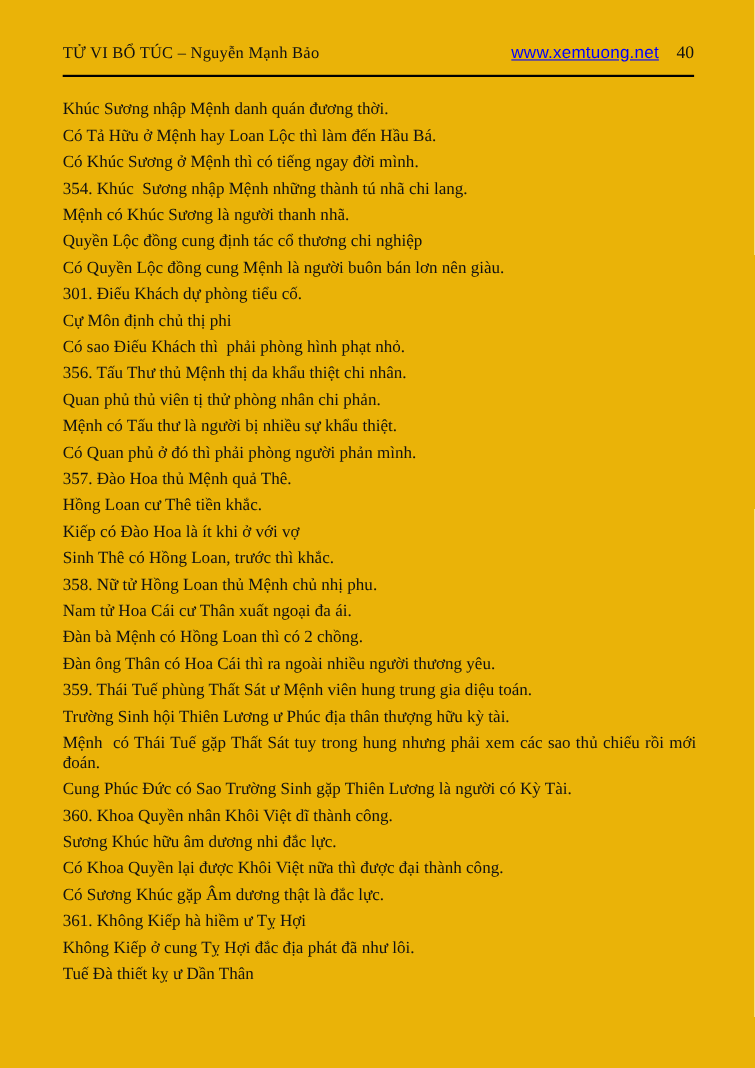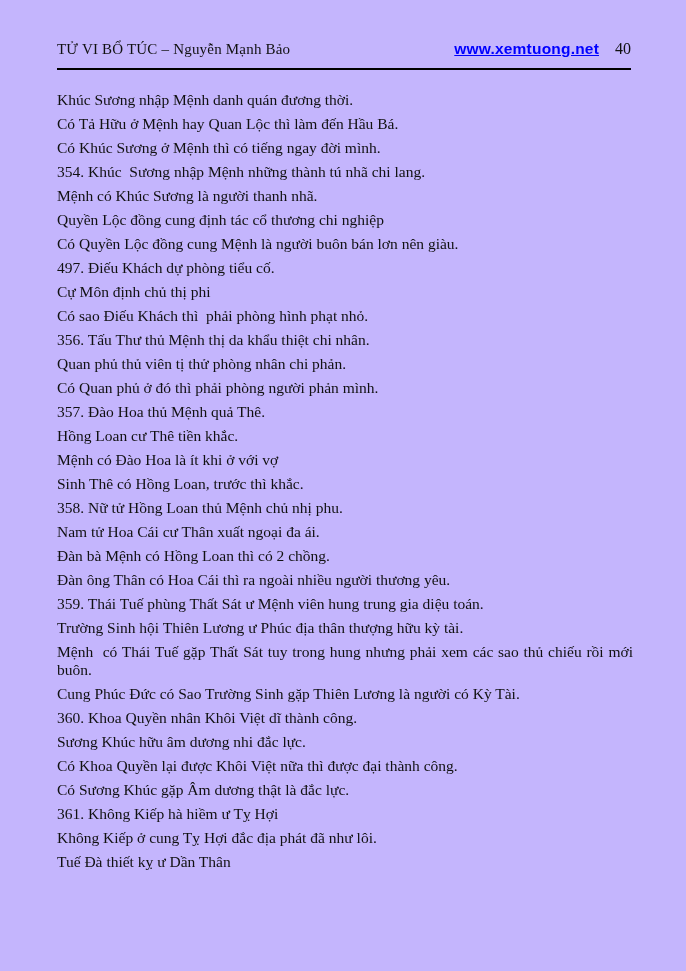--- a/index.html
+++ b/index.html
@@ -4,21 +4,21 @@
 <style>
   html, body {
     margin: 0;
     padding: 0;
     background: #ffffff;
   }
   .page {
     position: relative;
     width: 686px;
     height: 971px;
-    background: #c4b5fd;
+    background: #eab308;
     font-family: "Liberation Serif", serif;
     color: #111111;
     overflow: hidden;
   }
   .header {
     position: absolute;
     left: 57px;
     right: 55px;
     top: 40px;
     display: flex;
@@ -30,21 +30,21 @@
     letter-spacing: 0.2px;
     white-space: nowrap;
   }
   .header-right {
     display: flex;
     align-items: baseline;
     gap: 16px;
   }
   .website-link {
     font-family: "Liberation Sans", sans-serif;
-    font-weight: bold;
+    font-weight: normal;
     font-size: 15.5px;
     text-decoration: underline;
     letter-spacing: 0.2px;
     cursor: pointer;
   }
   .page-number {
     font-size: 16px;
     color: #111111;
   }
   .header-divider {
@@ -79,43 +79,44 @@
     <span class="header-right">
       <a class="website-link" style="color: rgb(0, 0, 255);">www.xemtuong.net</a>
       <span class="page-number">40</span>
     </span>
   </div>
 
   <div class="header-divider"></div>
 
   <div class="body-text">
       <p>Khúc Sương nhập Mệnh danh quán đương thời.</p>
-      <p>Có Tả Hữu ở Mệnh hay Quan Lộc thì làm đến Hầu Bá.</p>
+      <p>Có Tả Hữu ở Mệnh hay Loan Lộc thì làm đến Hầu Bá.</p>
       <p>Có Khúc Sương ở Mệnh thì có tiếng ngay đời mình.</p>
       <p>354. Khúc  Sương nhập Mệnh những thành tú nhã chi lang.</p>
       <p>Mệnh có Khúc Sương là người thanh nhã.</p>
       <p>Quyền Lộc đồng cung định tác cổ thương chi nghiệp</p>
       <p>Có Quyền Lộc đồng cung Mệnh là người buôn bán lơn nên giàu.</p>
-      <p>497. Điếu Khách dự phòng tiểu cố.</p>
+      <p>301. Điếu Khách dự phòng tiểu cố.</p>
       <p>Cự Môn định chủ thị phi</p>
       <p>Có sao Điếu Khách thì  phải phòng hình phạt nhỏ.</p>
       <p>356. Tấu Thư thủ Mệnh thị da khẩu thiệt chi nhân.</p>
       <p>Quan phủ thủ viên tị thử phòng nhân chi phản.</p>
+      <p>Mệnh có Tấu thư là người bị nhiều sự khẩu thiệt.</p>
       <p>Có Quan phủ ở đó thì phải phòng người phản mình.</p>
       <p>357. Đào Hoa thủ Mệnh quả Thê.</p>
       <p>Hồng Loan cư Thê tiền khắc.</p>
-      <p>Mệnh có Đào Hoa là ít khi ở với vợ</p>
+      <p>Kiếp có Đào Hoa là ít khi ở với vợ</p>
       <p>Sinh Thê có Hồng Loan, trước thì khắc.</p>
       <p>358. Nữ tử Hồng Loan thủ Mệnh chủ nhị phu.</p>
       <p>Nam tử Hoa Cái cư Thân xuất ngoại đa ái.</p>
       <p>Đàn bà Mệnh có Hồng Loan thì có 2 chồng.</p>
       <p>Đàn ông Thân có Hoa Cái thì ra ngoài nhiều người thương yêu.</p>
       <p>359. Thái Tuế phùng Thất Sát ư Mệnh viên hung trung gia diệu toán.</p>
       <p>Trường Sinh hội Thiên Lương ư Phúc địa thân thượng hữu kỳ tài.</p>
-      <p>Mệnh  có Thái Tuế gặp Thất Sát tuy trong hung nhưng phải xem các sao thủ chiếu rồi mới buôn.</p>
+      <p>Mệnh  có Thái Tuế gặp Thất Sát tuy trong hung nhưng phải xem các sao thủ chiếu rồi mới đoán.</p>
       <p>Cung Phúc Đức có Sao Trường Sinh gặp Thiên Lương là người có Kỳ Tài.</p>
       <p>360. Khoa Quyền nhân Khôi Việt dĩ thành công.</p>
       <p>Sương Khúc hữu âm dương nhi đắc lực.</p>
       <p>Có Khoa Quyền lại được Khôi Việt nữa thì được đại thành công.</p>
       <p>Có Sương Khúc gặp Âm dương thật là đắc lực.</p>
       <p>361. Không Kiếp hà hiềm ư Tỵ Hợi</p>
       <p>Không Kiếp ở cung Tỵ Hợi đắc địa phát đã như lôi.</p>
       <p>Tuế Đà thiết kỵ ư Dần Thân</p>
     </div>
 

